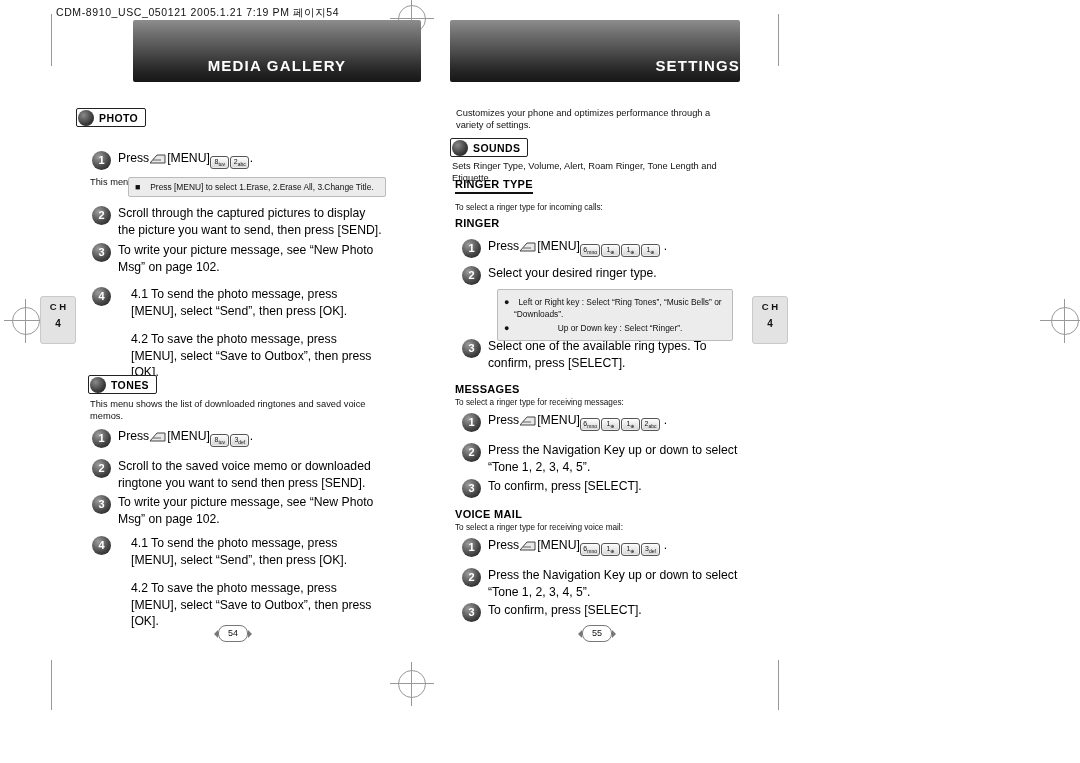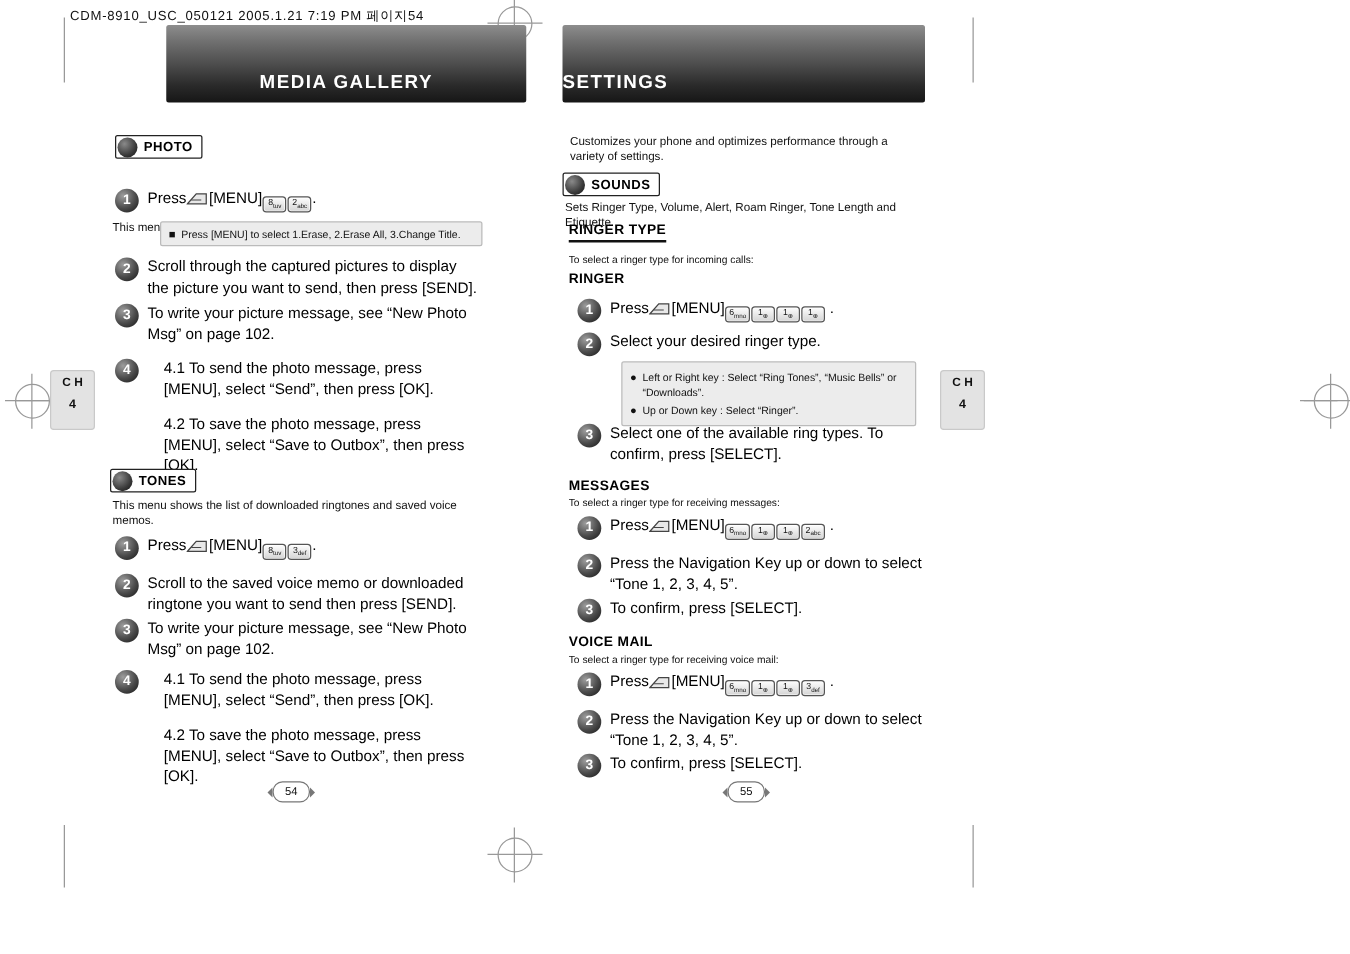--- a/index.html
+++ b/index.html
@@ -27,21 +27,21 @@
     white-space:nowrap;
   }
 
   
   .banner{
     position:absolute;height:62px;border-radius:2px;
     background:linear-gradient(180deg,#8d8d8d 0%,#6f6f6f 22%,#4b4b4b 52%,#2a2a2a 78%,#161616 100%);
     color:#fff;
   }
   .banner .btitle{
-    position:absolute;left:0;right:0;bottom:8px;text-align:left;
+    position:absolute;left:0;right:0;bottom:8px;text-align:right;
     font-size:15px;font-weight:bold;letter-spacing:1.2px;
   }
   .banner.left{left:88px;top:20px;width:288px;margin-left:45px;}
   .banner.left .btitle{text-align:center;}
   .banner.right{left:450px;top:20px;width:290px;}
 
   
   .pill{
     position:absolute;height:17px;border:1px solid #222;border-radius:2px;
     background:#fff;padding:0 7px 0 0;display:flex;align-items:center;
@@ -66,21 +66,21 @@
   .steptxt{font-size:12.2px;line-height:16.5px;color:#000;}
   .steptxt .sub{display:block;margin-left:13px;}
 
   
   .notebox{
     position:absolute;border:1px solid #bbb;background:#ececec;border-radius:2px;
     font-size:8.4px;line-height:12px;color:#111;padding:3px 6px;
   }
   .notebox .nrow{display:flex;align-items:flex-start;}
   .notebox .nbull{width:10px;flex:0 0 auto;font-size:9px;line-height:12px;}
-  .notebox .nbody{flex:1;}
+  .notebox .nbody{flex:1;text-align:center;}
 
   
   .key{
     display:inline-block;vertical-align:-2px;
     border:1px solid #555;border-radius:3px;
     background:linear-gradient(180deg,#fdfdfd,#d5d5d5);
     font-size:7px;line-height:10px;padding:0 2px;min-width:13px;height:11px;
     text-align:center;color:#111;margin:0 .5px;
     box-shadow:0 0 0 .5px #fff inset;
     font-family:"Liberation Sans", sans-serif;
@@ -134,21 +134,21 @@
 
   <div class="banner left">
     <div class="btitle">MEDIA GALLERY</div>
   </div>
 
   <div class="chtab" style="left:40px;top:296px;">
     <div class="chl">C H</div>
     <div class="chn">4</div>
   </div>
 
-  <div class="pill" style="left:92px;top:108px;">
+  <div class="pill" style="left:76px;top:108px;">
     <span class="dot"></span>
     <span class="ptxt">PHOTO</span>
   </div>
 
   <div class="desc" style="left:90px;top:132px;width:300px;margin-top:44px;">This menu displays the list of photos taken with the built-in camera.</div>
 
   <div class="step" style="left:92px;top:150px;width:290px;">
     <span class="numbadge">1</span>
     <span class="steptxt">
       <span>Press</span><span class="menukey"><svg width="17" height="12" viewBox="0 0 17 12">

